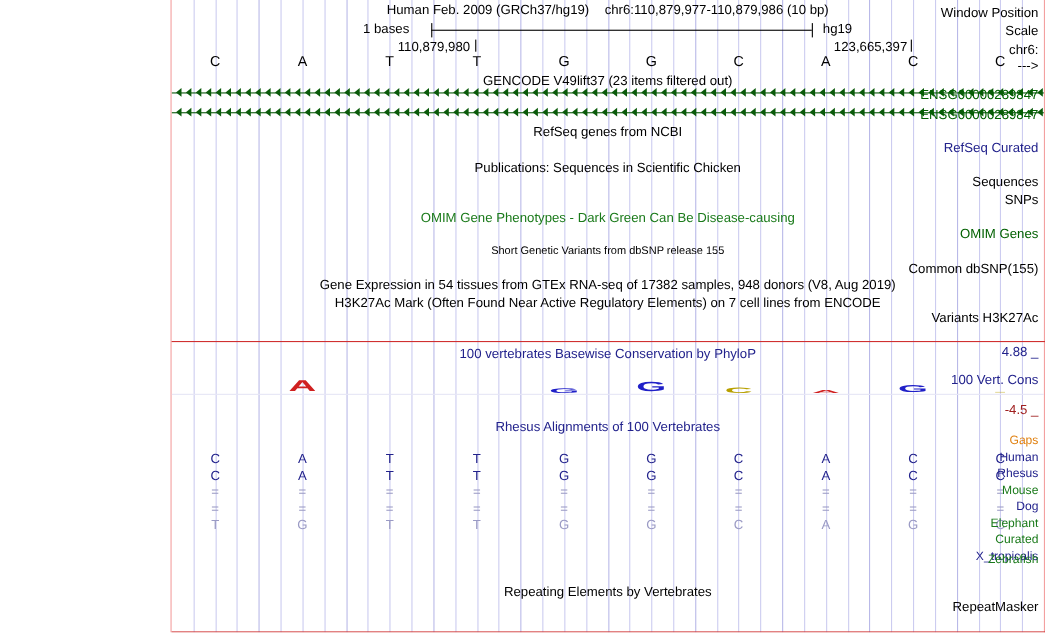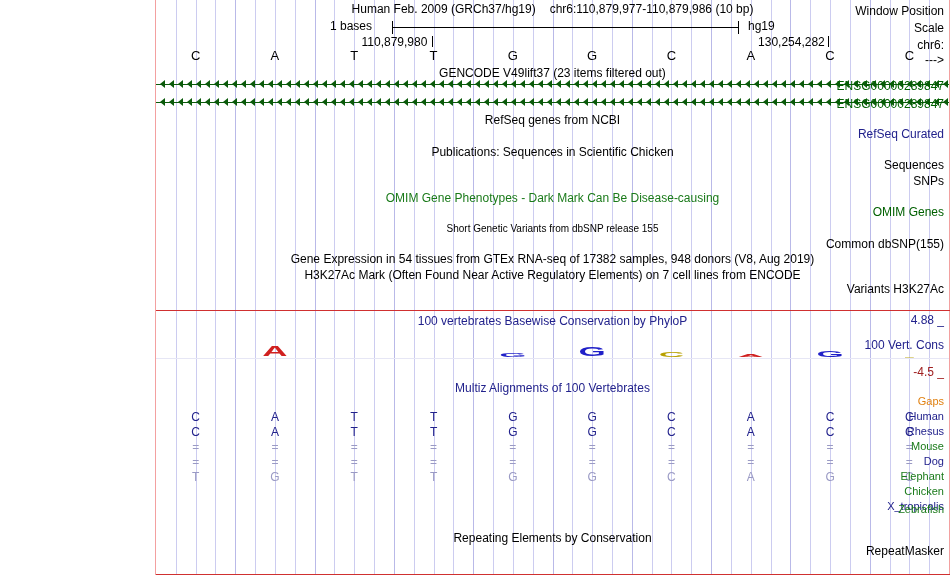--- a/index.html
+++ b/index.html
@@ -124,21 +124,21 @@
       </div>
     <div id="dyn-data">
         <div class="top-line" style="top: 3px; left: 0px; width: 793px; text-align: center;"><span>Human Feb. 2009 (GRCh37/hg19)</span><span style="display:inline-block;width:14px"></span><span>chr6:110,879,977-110,879,986 (10 bp)</span></div>
         <div class="top-line" style="top: 20px; left: 174px;">1 bases</div>
         <div id="scalebar" style="left: 236px; top: 27px; width: 346px;"></div>
         <div class="tickcap" style="left: 236px; top: 21px; height: 13px;"></div>
         <div class="tickcap" style="left: 582px; top: 21px; height: 13px;"></div>
         <div class="top-line" style="top: 20px; left: 592px;">hg19</div>
         <div class="coord-label" style="top: 36px; left: 205.55px;">110,879,980</div>
         <div class="coord-tick" style="top: 36px; left: 275.55px;"></div>
-        <div class="coord-label" style="top: 36px; left: 602.05px;">130,254,282</div>
+        <div class="coord-label" style="top: 36px; left: 602.05px;">123,665,397</div>
         <div class="coord-tick" style="top: 36px; left: 672.05px;"></div>
         <div class="base-letter" style="top: 49px; left: 39.65px;">C</div>
         <div class="base-letter" style="top: 49px; left: 118.95px;">A</div>
         <div class="base-letter" style="top: 49px; left: 198.25px;">T</div>
         <div class="base-letter" style="top: 49px; left: 277.55px;">T</div>
         <div class="base-letter" style="top: 49px; left: 356.85px;">G</div>
         <div class="base-letter" style="top: 49px; left: 436.15px;">G</div>
         <div class="base-letter" style="top: 49px; left: 515.45px;">C</div>
         <div class="base-letter" style="top: 49px; left: 594.75px;">A</div>
         <div class="base-letter" style="top: 49px; left: 674.05px;">C</div>
@@ -321,21 +321,21 @@
           <div style="position: absolute; left: 733px; top: 1px; width: 0px; height: 0px; border-top: 4px solid transparent; border-bottom: 4px solid transparent; border-right: 5px solid rgb(10, 90, 10);"></div>
           <div style="position: absolute; left: 742px; top: 1px; width: 0px; height: 0px; border-top: 4px solid transparent; border-bottom: 4px solid transparent; border-right: 5px solid rgb(10, 90, 10);"></div>
           <div style="position: absolute; left: 751px; top: 1px; width: 0px; height: 0px; border-top: 4px solid transparent; border-bottom: 4px solid transparent; border-right: 5px solid rgb(10, 90, 10);"></div>
           <div style="position: absolute; left: 760px; top: 1px; width: 0px; height: 0px; border-top: 4px solid transparent; border-bottom: 4px solid transparent; border-right: 5px solid rgb(10, 90, 10);"></div>
           <div style="position: absolute; left: 769px; top: 1px; width: 0px; height: 0px; border-top: 4px solid transparent; border-bottom: 4px solid transparent; border-right: 5px solid rgb(10, 90, 10);"></div>
           <div style="position: absolute; left: 778px; top: 1px; width: 0px; height: 0px; border-top: 4px solid transparent; border-bottom: 4px solid transparent; border-right: 5px solid rgb(10, 90, 10);"></div>
           <div style="position: absolute; left: 787px; top: 1px; width: 0px; height: 0px; border-top: 4px solid transparent; border-bottom: 4px solid transparent; border-right: 5px solid rgb(10, 90, 10);"></div>
         </div>
         <div class="center-text black" style="top: 114px;">RefSeq genes from NCBI</div>
         <div class="center-text black" style="top: 146px;">Publications: Sequences in Scientific Chicken</div>
-        <div class="center-text green" style="top: 192px;">OMIM Gene Phenotypes - Dark Mark Can Be Disease-causing</div>
+        <div class="center-text green" style="top: 192px;">OMIM Gene Phenotypes - Dark Green Can Be Disease-causing</div>
         <div class="center-text small black" style="top: 224px;">Short Genetic Variants from dbSNP release 155</div>
         <div class="center-text black" style="top: 253px;">Gene Expression in 54 tissues from GTEx RNA-seq of 17382 samples, 948 donors (V8, Aug 2019)</div>
         <div class="center-text black" style="top: 269px;">H3K27Ac Mark (Often Found Near Active Regulatory Elements) on 7 cell lines from ENCODE</div>
         <div class="center-text blue" style="top: 315px;">100 vertebrates Basewise Conservation by PhyloP</div>
         <div class="cons-glyph" style="left: 102.45px; top: 344px; width: 33px; height: 14px; overflow: hidden;">
           <div style="width: 33px; height: 14px; line-height: 14px; text-align: center; font-weight: bold; color: rgb(208, 32, 32); font-family: &quot;Liberation Sans&quot;, sans-serif; font-size: 35px; transform: scaleY(0.40404); transform-origin: center center;">A</div>
         </div>
         <div class="cons-glyph" style="left: 340.35px; top: 352px; width: 33px; height: 6px; overflow: hidden;">
           <div style="width: 33px; height: 6px; line-height: 6px; text-align: center; font-weight: bold; color: rgb(32, 32, 200); font-family: &quot;Liberation Sans&quot;, sans-serif; font-size: 35px; transform: scaleY(0.17316); transform-origin: center center;">G</div>
         </div>
@@ -348,21 +348,21 @@
         <div class="cons-glyph" style="left: 578.25px; top: 354px; width: 33px; height: 4px; overflow: hidden;">
           <div style="width: 33px; height: 4px; line-height: 4px; text-align: center; font-weight: bold; color: rgb(208, 32, 32); font-family: &quot;Liberation Sans&quot;, sans-serif; font-size: 35px; transform: scaleY(0.11544); transform-origin: center center;">A</div>
         </div>
         <div class="cons-glyph" style="left: 657.55px; top: 349px; width: 33px; height: 9px; overflow: hidden;">
           <div style="width: 33px; height: 9px; line-height: 9px; text-align: center; font-weight: bold; color: rgb(32, 32, 200); font-family: &quot;Liberation Sans&quot;, sans-serif; font-size: 35px; transform: scaleY(0.25974); transform-origin: center center;">G</div>
         </div>
         <div class="cons-glyph" style="left: 736.85px; top: 355px; width: 33px; height: 3px; overflow: hidden;">
           <div style="width: 33px; height: 3px; line-height: 3px; text-align: center; font-weight: bold; color: rgb(184, 160, 0); font-family: &quot;Liberation Sans&quot;, sans-serif; font-size: 35px; transform: scaleY(0.0865801); transform-origin: center center;">-</div>
         </div>
         <div style="position: absolute; left: 0px; top: 358px; width: 793px; height: 1px; background: rgb(230, 230, 245);"></div>
-        <div class="center-text blue" style="top: 382px;">Multiz Alignments of 100 Vertebrates</div>
+        <div class="center-text blue" style="top: 382px;">Rhesus Alignments of 100 Vertebrates</div>
         <div class="maf-col" style="left: 39.65px; top: 410px;">
           <div class="maf-base">C</div>
           <div class="maf-base">C</div>
           <div class="maf-gap">=</div>
           <div class="maf-gap">=</div>
           <div class="maf-base grey">T</div>
         </div>
         <div class="maf-col" style="left: 118.95px; top: 410px;">
           <div class="maf-base">A</div>
           <div class="maf-base">A</div>
@@ -419,21 +419,21 @@
           <div class="maf-gap">=</div>
           <div class="maf-base grey">G</div>
         </div>
         <div class="maf-col" style="left: 753.35px; top: 410px;">
           <div class="maf-base">C</div>
           <div class="maf-base">C</div>
           <div class="maf-gap">=</div>
           <div class="maf-gap">=</div>
           <div class="maf-base grey">C</div>
         </div>
-        <div class="center-text black" style="top: 532px;">Repeating Elements by Conservation</div>
+        <div class="center-text black" style="top: 532px;">Repeating Elements by Vertebrates</div>
       </div>
   </div>
 
   <div class="lbl black" style="top:5px;">Window Position</div>
   <div class="lbl black" style="top:22px;">Scale</div>
   <div class="lbl black" style="top:39px;">chr6:</div>
   <div class="lbl black" style="top:54px;">---&gt;</div>
 
   <div class="lbl green" style="top:80px;">ENSG00000289847</div>
   <div class="lbl green" style="top:98px;">ENSG00000289847</div>
@@ -449,21 +449,21 @@
   <div class="lbl blue" style="top:339px;">100 Vert. Cons</div>
   <div class="lbl red" style="top:366px;">-4.5 _</div>
 
   <div class="lbl orange small" style="top:396px;">Gaps</div>
 
   <div class="lbl blue   small" style="top:411px;">Human</div>
   <div class="lbl blue   small" style="top:426px;">Rhesus</div>
   <div class="lbl dgreen small" style="top:441px;">Mouse</div>
   <div class="lbl blue   small" style="top:456px;">Dog</div>
   <div class="lbl dgreen small" style="top:471px;">Elephant</div>
-  <div class="lbl dgreen small" style="top:486px;">Chicken</div>
+  <div class="lbl dgreen small" style="top:486px;">Curated</div>
   <div class="lbl blue   small" style="top:501px;">X_tropicalis</div>
   <div class="lbl dgreen small" style="top:504px;">Zebrafish</div>
 
   <div class="lbl black" style="top:545px;">RepeatMasker</div>
 
 <div id="cons-topline" style="top: 310px;"></div>
     <div id="cons-botline" style="top: 574px;"></div>
   </div>
 
 </body></html>

